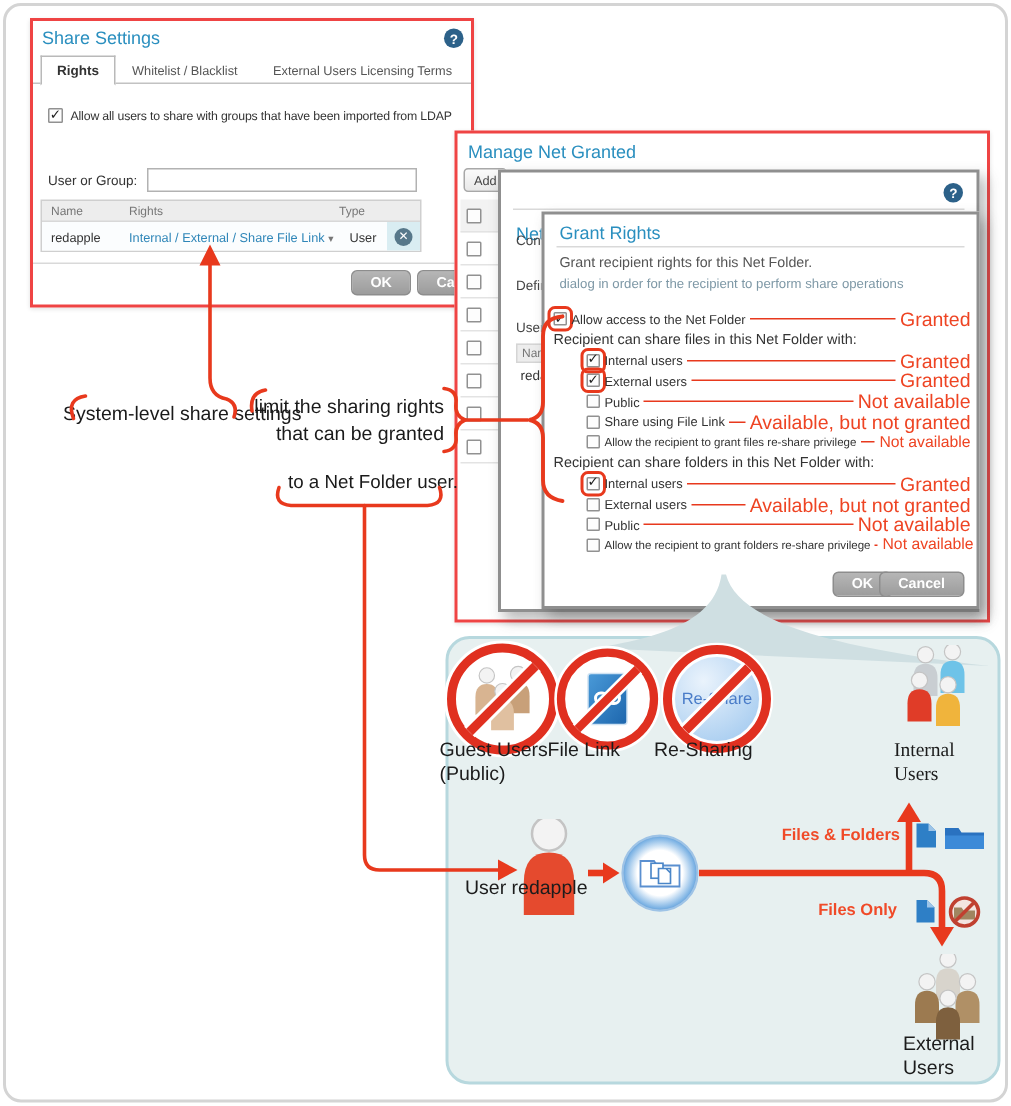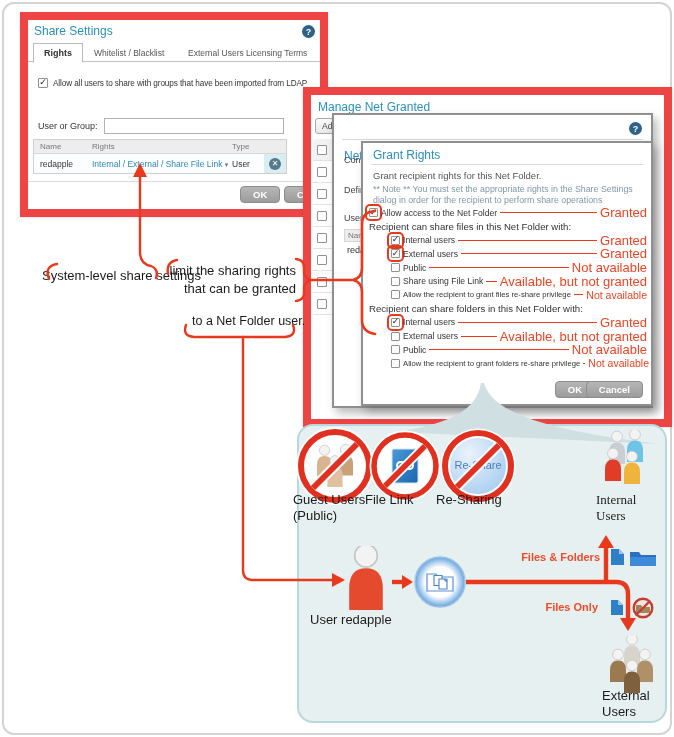--- a/index.html
+++ b/index.html
@@ -3,21 +3,21 @@
 <meta charset="utf-8">
 <style>
   html,body{margin:0;padding:0;background:#fff;}
   body{font-family:"Liberation Sans","DejaVu Sans",sans-serif;}
   #stage{position:relative;width:674px;height:737px;background:#fff;overflow:hidden;}
   .abs{position:absolute;}
   
   #page-frame{position:absolute;left:2px;top:2px;right:2px;bottom:2px;border:2px solid #d4d4d4;border-radius:12px;z-index:0;}
 
   
-  .teal-dialog{position:absolute;background:#fff;border:8px solid #ef4444;box-shadow:0 1px 3px rgba(0,0,0,.12);}
+  .teal-dialog{position:absolute;background:#fff;border:2px solid #ef4444;box-shadow:0 1px 3px rgba(0,0,0,.12);}
   .gray-dialog{position:absolute;background:#fff;border:2px solid #8f8f8f;box-shadow:4px 5px 9px rgba(70,70,70,.38);}
   .dlg-title{color:#2a8fbf;font-size:12px;}
   .help-badge{width:13px;height:13px;border-radius:50%;background:#2c6189;color:#fff;font-size:9px;font-weight:bold;
     display:flex;align-items:center;justify-content:center;}
   .btn{display:inline-block;background:linear-gradient(#b6b6b6,#9c9c9c);border:1px solid #8d8d8d;border-radius:4px;
     color:#fff;font-weight:bold;font-size:9.5px;padding:2px 12px;line-height:11px;}
   .cb{display:inline-flex;width:10px;height:10px;border:1px solid #919191;background:#fdfdfd;border-radius:1px;
     align-items:center;justify-content:center;flex:none;box-sizing:border-box;}
   .cb.checked::after{content:"\2713";font-size:9px;color:#222;line-height:1;margin-top:-1px;}
   .cb.boxed{outline:2px solid #e8391d;outline-offset:2px;}
@@ -122,21 +122,21 @@
           <span class="col-rights">Rights</span>
           <span class="col-type">Type</span>
           <span style="width:22px;"></span>
         </div>
         <div class="ss-tr">
           <span class="col-name" style="color:#333;">redapple</span>
           <span class="col-rights link-blue">
             <span>Internal / External / Share File Link</span>
             <span style="color:#777;font-size:7px;">▾</span>
           </span>
-          <span class="col-type" style="color:#333;">User</span>
+          <span class="col-type" style="color:#333;text-align:center;">User</span>
           <span class="col-del">
             <span class="del-icon">✕</span>
           </span>
         </div>
       </div>
 
       <div class="abs hr" style="left:0;top:161px;width:100%;"></div>
       <span class="btn abs" style="left:212px;top:166px;">OK</span>
       <span class="btn abs" style="left:256px;top:166px;">Cancel</span>
     </div>
@@ -182,21 +182,20 @@
     <div class="abs nf-label" style="left:10px;top:98px;">User o</div>
     <div class="abs" style="left:10px;top:114px;width:38px;background:#ededed;border:1px solid #d5d5d5;font-size:8px;color:#777;padding:1px 3px;">Name</div>
     <div class="abs" style="left:13px;top:130px;font-size:9px;color:#333;">redap</div>
   </div>
 
   <div id="grant-dialog" class="gray-dialog">
     <div class="abs dlg-title" style="left:10px;top:5px;">Grant Rights</div>
     <div class="abs hr" style="left:8px;right:8px;top:21px;"></div>
     <div class="abs gr-intro" style="left:10px;top:27px;">Grant recipient rights for this Net Folder.</div>
     <div class="abs gr-note" style="left:10px;top:41px;">
-      <div>** Note ** You must set the appropriate rights in the Share Settings</div>
       <div>dialog in order for the recipient to perform share operations</div>
     </div>
 
     <div class="gr-rows">
       <div class="gr-row">
         <span class="cb checked boxed"></span>
         <span class="gr-label">Allow access to the Net Folder</span>
         <span class="lead"></span>
         <span class="gr-status">Granted</span>
       </div>
@@ -342,21 +341,21 @@
   <div class="diag-label" style="left:596px;top:492px;width:60px;font-family:Liberation Serif, serif;">
     <div>Internal</div>
     <div>Users</div>
   </div>
 
   <svg class="icon" style="left:335px;top:546px;" width="62" height="64">
     <g transform="translate(31,36) scale(2.1)">
       <use href="#person-shape" x="0" y="0" style="color:#e54a2e"></use>
     </g>
   </svg>
-  <div class="diag-label" style="left:310px;top:612px;width:112px;">User redapple</div>
+  <div class="diag-label" style="left:310px;top:584px;width:112px;">User redapple</div>
 
   <svg class="icon" style="left:412px;top:554px;" width="56" height="56">
     <defs>
       <radialGradient id="nfg" cx="0.5" cy="0.5" r="0.55">
         <stop offset="0.55" stop-color="#ffffff"></stop>
           <stop offset="0.85" stop-color="#7db3e4"></stop>
           <stop offset="1" stop-color="#3c7fc4"></stop>
       </radialGradient>
     </defs>
     <circle cx="28" cy="28" r="25" fill="url(#nfg)" stroke="#9ec3e6" stroke-width="1.5"></circle>

